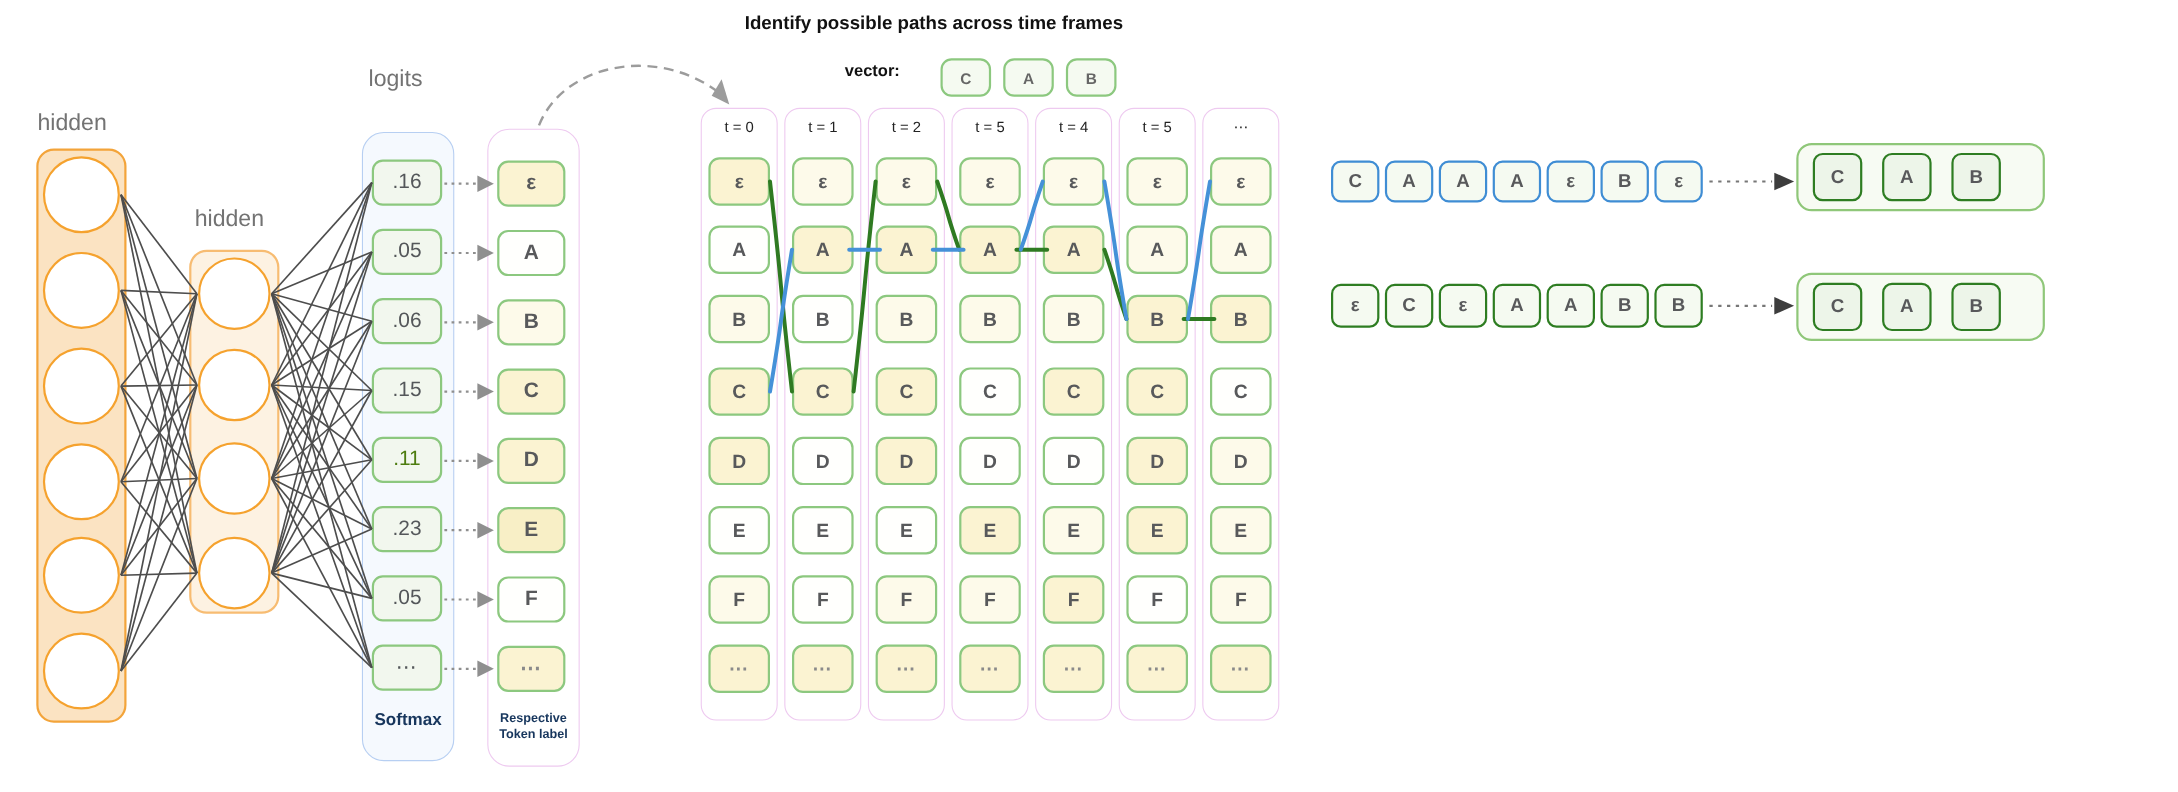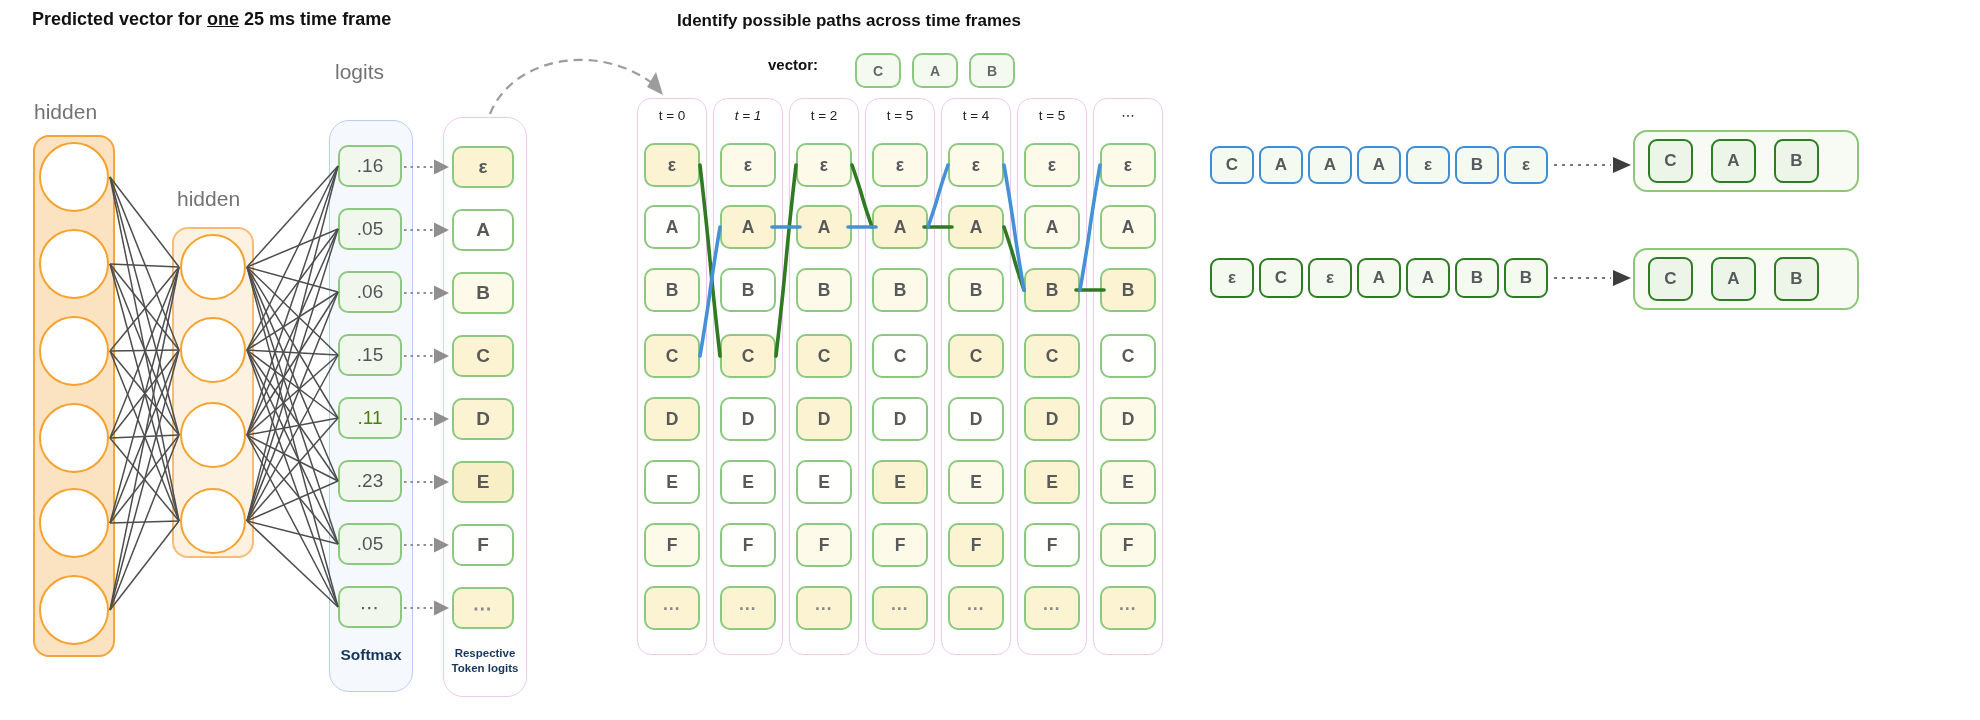--- a/index.html
+++ b/index.html
@@ -118,33 +118,32 @@
       <line x1="848" y1="227" x2="876" y2="227" stroke="#4591d8" stroke-width="3.6" stroke-linecap="round"></line>
       <path d="M 928 227 C 942 186.7 934 205.3 948 165" fill="none" stroke="#4591d8" stroke-width="3.6" stroke-linecap="round"></path>
       <path d="M 1004 165 C 1018 246.25 1010 208.75 1024 290" fill="none" stroke="#4591d8" stroke-width="3.6" stroke-linecap="round"></path>
       <path d="M 1080 290 C 1094 208.75 1086 246.25 1100 165" fill="none" stroke="#4591d8" stroke-width="3.6" stroke-linecap="round"></path>
       <line x1="1554" y1="165" x2="1611" y2="165" stroke="#777" stroke-width="2" stroke-dasharray="3 5"></line>
       <polygon points="1631,165 1613,157 1613,173" fill="#3d3d3d"></polygon>
       <line x1="1554" y1="278" x2="1611" y2="278" stroke="#777" stroke-width="2" stroke-dasharray="3 5"></line>
       <polygon points="1631,278 1613,270 1613,286" fill="#3d3d3d"></polygon>
     </svg>
 
-  <div class="abs title" id="t-left"><span>Predicted vector for </span><span class="underline">one</span><span> 25 ms time frame</span></div>
   <div class="abs title" id="t-mid">Identify possible paths across time frames</div>
 
   <div class="abs glabel" id="lbl-h1">hidden</div>
   <div class="abs glabel" id="lbl-h2">hidden</div>
   <div class="abs glabel" id="lbl-logits">logits</div>
 
   <div class="abs" id="h1" style="border-color: rgb(243, 164, 58); background: rgb(251, 227, 194);"></div>
   <div class="abs" id="h2" style="border-color: rgb(247, 188, 114); background: rgb(253, 242, 226);"></div>
   <div class="abs" id="logits-cont" style="border-color: rgb(183, 207, 242); background: rgb(245, 249, 254);"></div>
   <div class="abs" id="softmax" style="color: rgb(23, 54, 93);">Softmax</div>
   <div class="abs" id="token-cont" style="border-color: rgb(238, 202, 240);"></div>
-  <div class="abs" id="respective" style="color: rgb(23, 54, 93);"><span>Respective</span><br><span>Token logits</span></div>
+  <div class="abs" id="respective" style="color: rgb(23, 54, 93);"><span>Respective</span><br><span>Token label</span></div>
 
   <div class="abs" id="target-label">vector:</div>
 <div class="abs circle" style="left: 39px; top: 142px; width: 70px; height: 70px; border-color: rgb(245, 162, 46);"></div>
     <div class="abs circle" style="left: 39px; top: 229px; width: 70px; height: 70px; border-color: rgb(245, 162, 46);"></div>
     <div class="abs circle" style="left: 39px; top: 316px; width: 70px; height: 70px; border-color: rgb(245, 162, 46);"></div>
     <div class="abs circle" style="left: 39px; top: 403px; width: 70px; height: 70px; border-color: rgb(245, 162, 46);"></div>
     <div class="abs circle" style="left: 39px; top: 488px; width: 70px; height: 70px; border-color: rgb(245, 162, 46);"></div>
     <div class="abs circle" style="left: 39px; top: 575px; width: 70px; height: 70px; border-color: rgb(245, 162, 46);"></div>
     <div class="abs circle" style="left: 180px; top: 234px; width: 66px; height: 66px; border-color: rgb(245, 162, 46);"></div>
     <div class="abs circle" style="left: 180px; top: 317px; width: 66px; height: 66px; border-color: rgb(245, 162, 46);"></div>
@@ -173,21 +172,21 @@
     <div class="abs hdr" style="left: 637px; top: 106px; width: 70px; height: 18px;">t = 0</div>
     <div class="abs box" style="left: 644px; top: 143px; width: 56px; height: 44px; border-color: rgb(140, 200, 127); background: rgb(251, 243, 210); font-size: 17.5px;">ε</div>
     <div class="abs box" style="left: 644px; top: 205px; width: 56px; height: 44px; border-color: rgb(140, 200, 127); background: rgb(255, 255, 253); font-size: 17.5px;">A</div>
     <div class="abs box" style="left: 644px; top: 268px; width: 56px; height: 44px; border-color: rgb(140, 200, 127); background: rgb(253, 250, 234); font-size: 17.5px;">B</div>
     <div class="abs box" style="left: 644px; top: 334px; width: 56px; height: 44px; border-color: rgb(140, 200, 127); background: rgb(251, 243, 210); font-size: 17.5px;">C</div>
     <div class="abs box" style="left: 644px; top: 397px; width: 56px; height: 44px; border-color: rgb(140, 200, 127); background: rgb(251, 243, 210); font-size: 17.5px;">D</div>
     <div class="abs box" style="left: 644px; top: 460px; width: 56px; height: 44px; border-color: rgb(140, 200, 127); background: rgb(255, 255, 253); font-size: 17.5px;">E</div>
     <div class="abs box" style="left: 644px; top: 523px; width: 56px; height: 44px; border-color: rgb(140, 200, 127); background: rgb(253, 250, 234); font-size: 17.5px;">F</div>
     <div class="abs box dots" style="left: 644px; top: 586px; width: 56px; height: 44px; border-color: rgb(140, 200, 127); background: rgb(251, 243, 210); font-size: 17.5px;">⋯</div>
     <div class="abs colrect" style="left: 713px; top: 98px; width: 70px; height: 557px; border-color: rgb(238, 202, 240);"></div>
-    <div class="abs hdr" style="left: 713px; top: 106px; width: 70px; height: 18px; font-style: italic;">t = 1</div>
+    <div class="abs hdr" style="left: 713px; top: 106px; width: 70px; height: 18px;">t = 1</div>
     <div class="abs box" style="left: 720px; top: 143px; width: 56px; height: 44px; border-color: rgb(140, 200, 127); background: rgb(253, 250, 234); font-size: 17.5px;">ε</div>
     <div class="abs box" style="left: 720px; top: 205px; width: 56px; height: 44px; border-color: rgb(140, 200, 127); background: rgb(251, 243, 210); font-size: 17.5px;">A</div>
     <div class="abs box" style="left: 720px; top: 268px; width: 56px; height: 44px; border-color: rgb(140, 200, 127); background: rgb(255, 255, 253); font-size: 17.5px;">B</div>
     <div class="abs box" style="left: 720px; top: 334px; width: 56px; height: 44px; border-color: rgb(140, 200, 127); background: rgb(251, 243, 210); font-size: 17.5px;">C</div>
     <div class="abs box" style="left: 720px; top: 397px; width: 56px; height: 44px; border-color: rgb(140, 200, 127); background: rgb(255, 255, 253); font-size: 17.5px;">D</div>
     <div class="abs box" style="left: 720px; top: 460px; width: 56px; height: 44px; border-color: rgb(140, 200, 127); background: rgb(255, 255, 253); font-size: 17.5px;">E</div>
     <div class="abs box" style="left: 720px; top: 523px; width: 56px; height: 44px; border-color: rgb(140, 200, 127); background: rgb(255, 255, 253); font-size: 17.5px;">F</div>
     <div class="abs box dots" style="left: 720px; top: 586px; width: 56px; height: 44px; border-color: rgb(140, 200, 127); background: rgb(251, 243, 210); font-size: 17.5px;">⋯</div>
     <div class="abs colrect" style="left: 789px; top: 98px; width: 70px; height: 557px; border-color: rgb(238, 202, 240);"></div>
     <div class="abs hdr" style="left: 789px; top: 106px; width: 70px; height: 18px;">t = 2</div>

